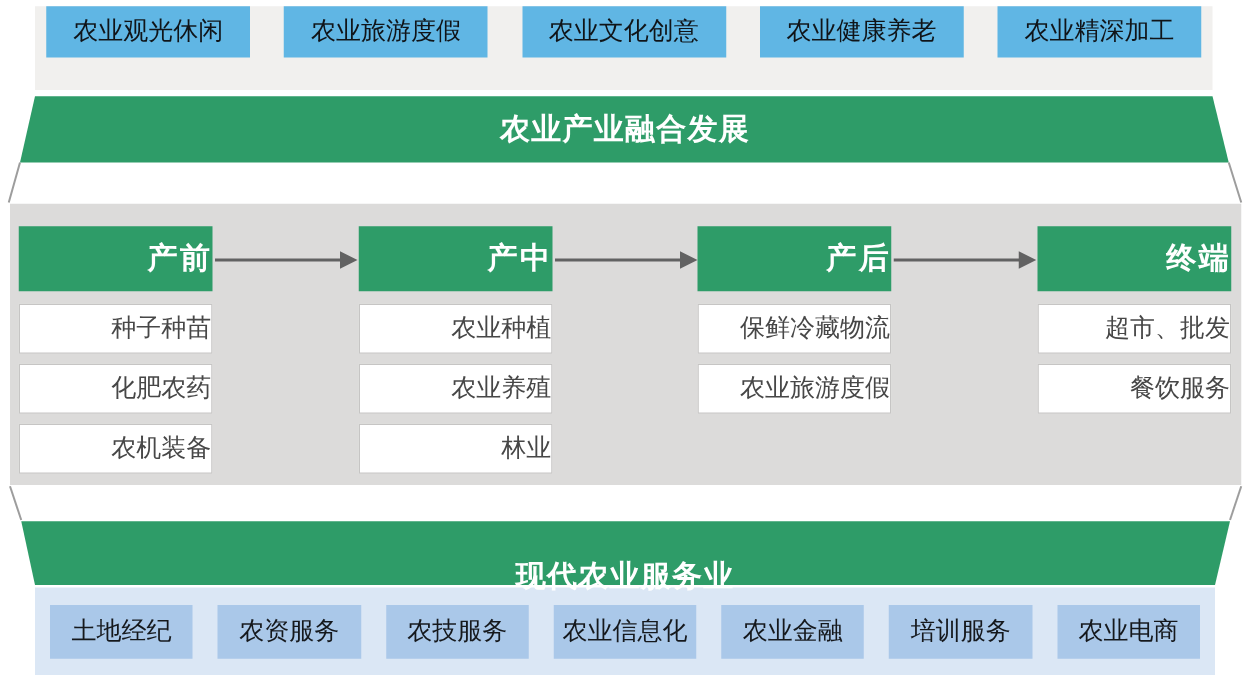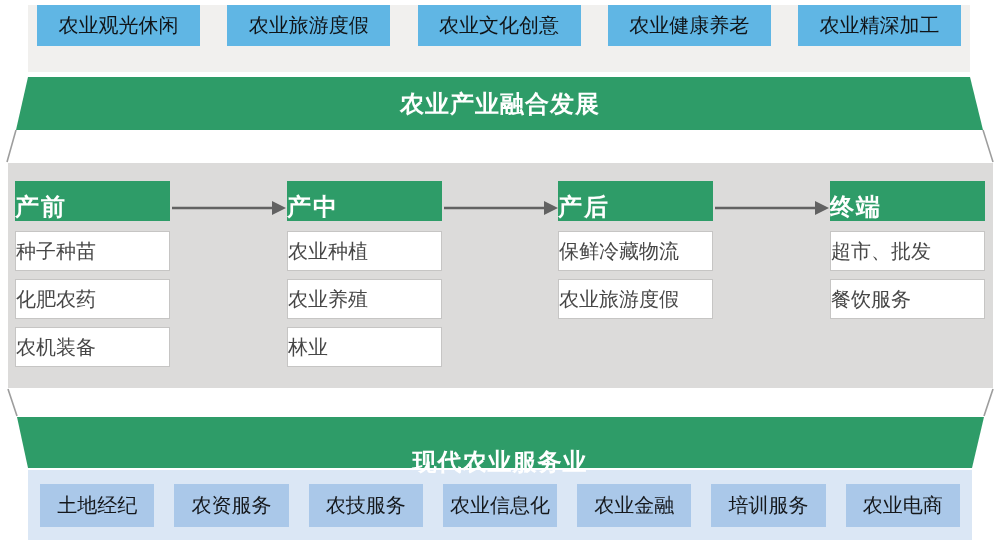--- a/index.html
+++ b/index.html
@@ -69,39 +69,39 @@
   .chain-column {
     position: absolute;
     top: 18px;
     width: 155px;
   }
   .chain-column.c0 { left: 7px; }
   .chain-column.c1 { left: 279px; }
   .chain-column.c2 { left: 550px; }
   .chain-column.c3 { left: 822px; }
   .chain-header {
-    height: 40px;
+    height: 52px;
     line-height: 52px;
     background: #2e9c68;
     color: #ffffff;
     font-weight: bold;
     font-size: 24px;
-    text-align: left;
+    text-align: right;
     margin-bottom: 10px;
     letter-spacing: 2px;
   }
   .chain-item {
     height: 40px;
     line-height: 38px;
     background: #ffffff;
     border: 1px solid #c6c5c4;
     box-sizing: border-box;
     color: #474747;
     font-size: 20px;
-    text-align: left;
+    text-align: right;
     margin-bottom: 8px;
     white-space: nowrap;
   }
   
   .bottom-strip {
     position: absolute;
     left: 28px; top: 470px;
     width: 944px; height: 70px;
     background: #dbe7f5;
     display: flex;

